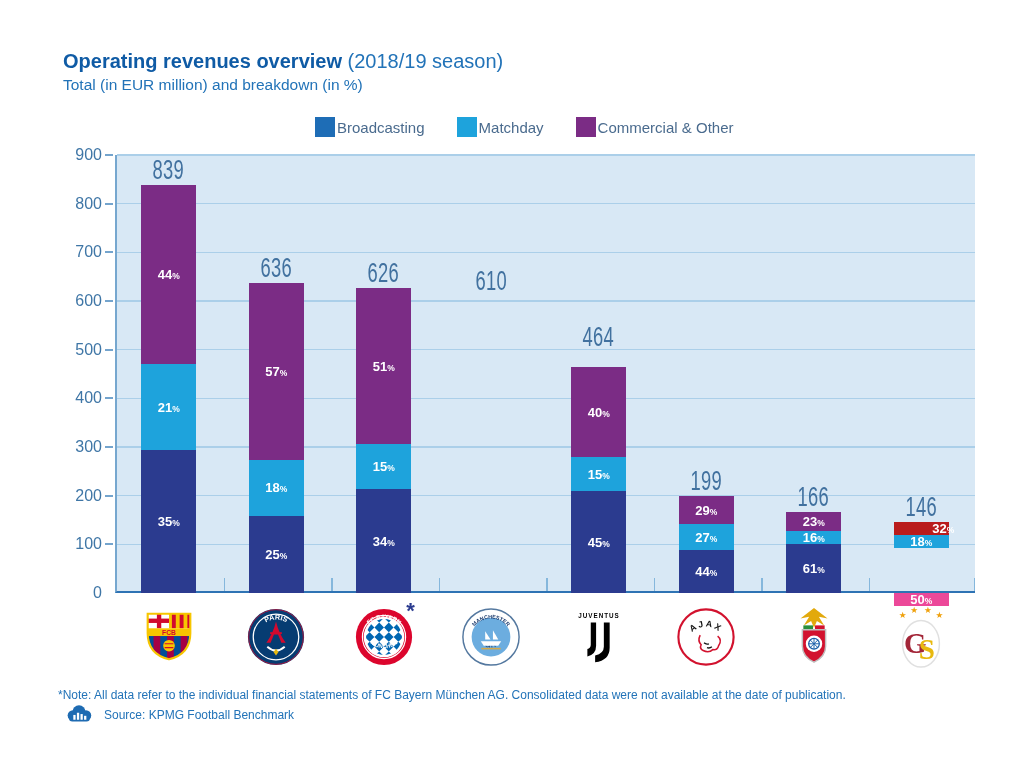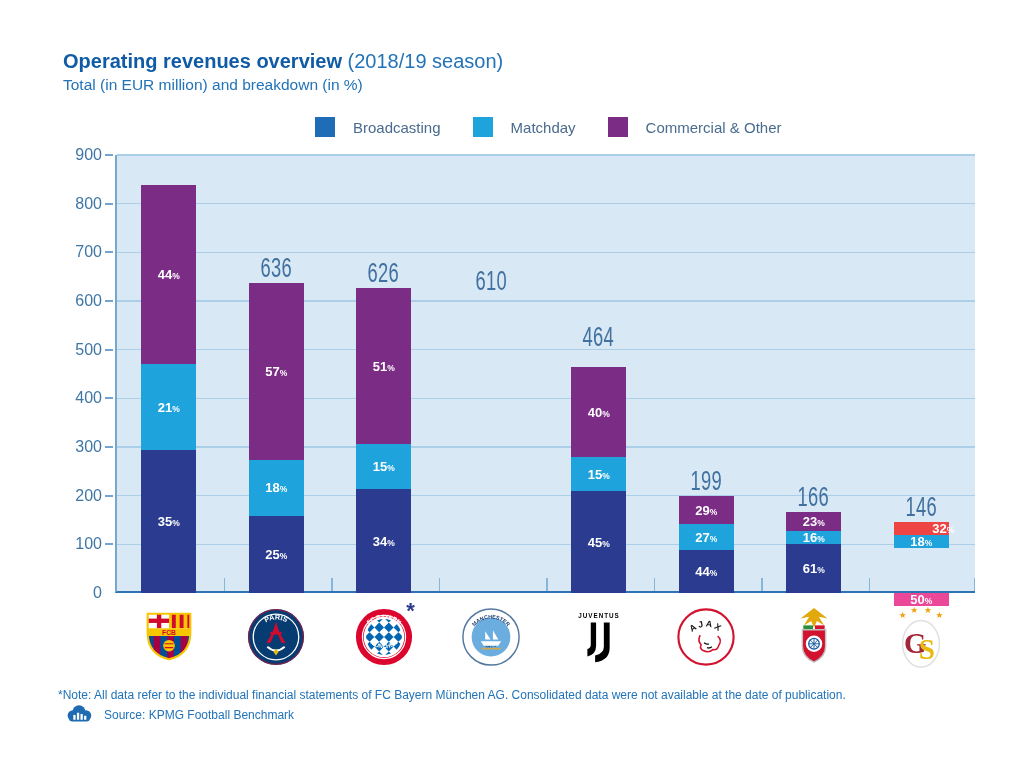--- a/index.html
+++ b/index.html
@@ -3,21 +3,21 @@
 <meta charset="utf-8">
 <style>
   html,body{margin:0;padding:0;background:#fff;}
   .page{position:relative;width:1024px;height:782px;background:#ffffff;
         font-family:"Liberation Sans",sans-serif;overflow:hidden;}
   .title{position:absolute;left:63px;top:50px;font-size:20px;color:#0f5ba5;white-space:nowrap;}
   .title-bold{font-weight:bold;color:#0f5ba5;}
   .title-rest{font-weight:normal;color:#2273b8;}
   .subtitle{position:absolute;left:63px;top:76px;font-size:15.5px;color:#2273b8;}
   .legend{position:absolute;left:315px;top:117px;display:flex;gap:32px;align-items:center;}
-  .legend-item{display:flex;align-items:center;gap:18px;}
+  .legend-item{display:flex;align-items:center;gap:2px;}
   .swatch{width:20px;height:20px;display:inline-block;}
   .legend-label{font-size:15px;color:#4a6b8e;}
   #chart{position:absolute;left:0;top:0;width:1024px;height:782px;}
   .panel{position:absolute;left:115px;top:155px;width:860px;height:438px;background:#d8e8f5;
          border-left:2px solid #76a7cf;border-bottom:2.5px solid #2e73b4;box-sizing:border-box;}
   .gridline{position:absolute;left:0;width:100%;height:1.5px;background:#abcfe9;}
   .xtick{position:absolute;bottom:0;width:1.5px;height:13px;background:#85b7dc;}
   .ylabel{position:absolute;left:30px;width:72px;text-align:right;font-size:16px;color:#3f76a6;line-height:20px;}
   .ydash{position:absolute;left:105px;width:8px;height:2px;background:#74a4cd;}
   .bar{position:absolute;display:flex;flex-direction:column;}
@@ -90,20 +90,21 @@
       <div class="ydash" style="top: 348.667px;"></div>
       <div class="ylabel" style="top: 339.667px;">500</div>
       <div class="ydash" style="top: 300px;"></div>
       <div class="ylabel" style="top: 291px;">600</div>
       <div class="ydash" style="top: 251.333px;"></div>
       <div class="ylabel" style="top: 242.333px;">700</div>
       <div class="ydash" style="top: 202.667px;"></div>
       <div class="ylabel" style="top: 193.667px;">800</div>
       <div class="ydash" style="top: 154px;"></div>
       <div class="ylabel" style="top: 145px;">900</div>
+      <div class="total" style="left: 115px; width: 107.5px; top: 154.687px;"><span class="total-num">839</span></div>
       <div class="bar" style="left: 141.25px; width: 55px; top: 184.687px; height: 408.313px;">
         <div class="seg seg-commercial" style="height: 44%; background: rgb(123, 44, 133);">
           <span class="seg-label">44<span class="pct-sign">%</span></span>
         </div>
         <div class="seg seg-matchday" style="height: 21%; background: rgb(30, 163, 220);">
           <span class="seg-label">21<span class="pct-sign">%</span></span>
         </div>
         <div class="seg seg-broadcasting" style="height: 35%; background: rgb(43, 59, 143);">
           <span class="seg-label">35<span class="pct-sign">%</span></span>
         </div>
@@ -293,21 +294,21 @@
 <rect x="21" y="21" width="10" height="4" fill="#2a8f3c"></rect>
           <rect x="33" y="21" width="10" height="4" fill="#d2122e"></rect>
 <path d="M20 25.5 h24 v17 c0 10 -7 14 -12 16.5 c-5 -2.5 -12 -6.5 -12 -16.5 Z" fill="#d2122e" stroke="#bfbfbf" stroke-width="1.5"></path>
 <circle cx="32" cy="40" r="8.5" fill="#fff"></circle>
           <circle cx="32" cy="40" r="5.5" fill="none" stroke="#1c5fa8" stroke-width="1.3"></circle>
 <path d="M32 34.5v11M26.5 40h11M28 36l8 8M36 36l-8 8" stroke="#1c5fa8" stroke-width="1"></path>
         </svg>
       </div>
       <div class="total" style="left: 867.5px; width: 107.5px; top: 491.947px;"><span class="total-num">146</span></div>
       <div class="bar" style="left: 893.75px; width: 55px; top: 521.947px; height: 71.0533px;">
-        <div class="seg seg-commercial" style="height: 32%; background: #ef4444; padding-left: 44px;">
+        <div class="seg seg-commercial" style="height: 32%; background: #b91c1c; padding-left: 44px;">
           <span class="seg-label">32<span class="pct-sign">%</span></span>
         </div>
         <div class="seg seg-matchday" style="height: 18%; background: rgb(30, 163, 220);">
           <span class="seg-label">18<span class="pct-sign">%</span></span>
         </div>
         <div class="seg seg-broadcasting" style="height: 50%; background: #ec4899; margin-top: 45px;">
           <span class="seg-label">50<span class="pct-sign">%</span></span>
         </div>
       </div>
       <div class="logo" style="left: 890.25px; top: 604px;">

